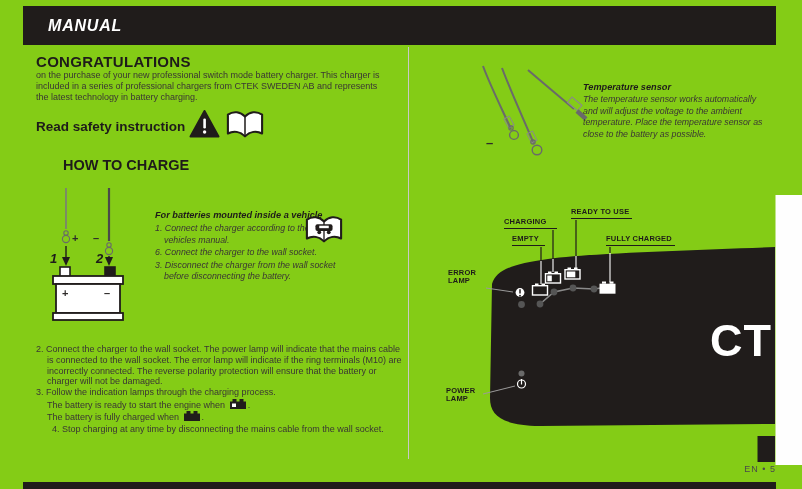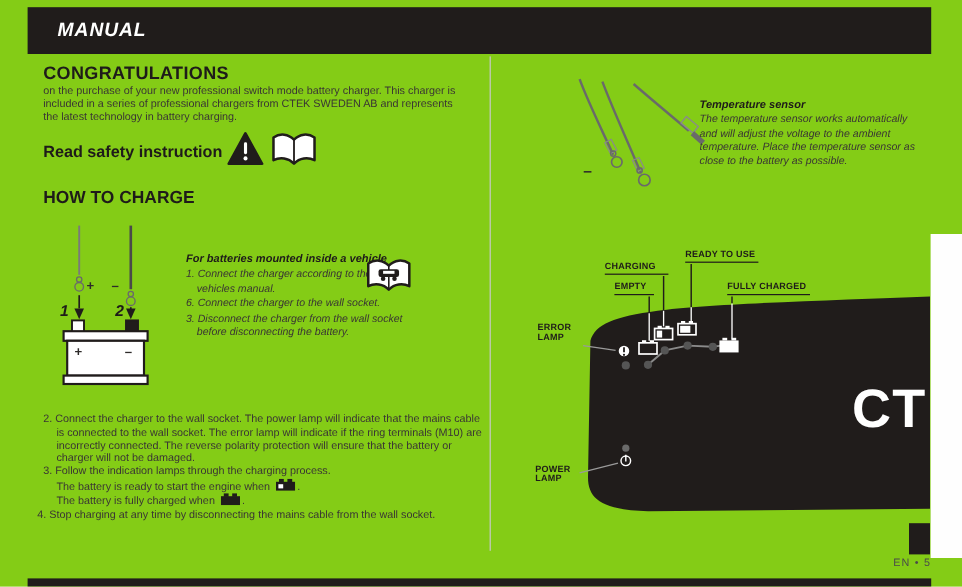--- a/index.html
+++ b/index.html
@@ -2,21 +2,21 @@
 <html><head>
 <meta charset="utf-8">
 <style>
   html,body{margin:0;padding:0;background:#fff;}
   .page{position:relative;width:802px;height:489px;background:#84cc16;overflow:hidden;
         font-family:"Liberation Sans","DejaVu Sans",sans-serif;color:#2e2b2a;}
   .abs{position:absolute;}
   .bar{background:#201c1b;}
   .hdr-title{color:#fff;font-weight:bold;font-style:italic;font-size:16px;letter-spacing:.8px;}
   .h1{font-weight:bold;font-size:15px;letter-spacing:.3px;color:#1e1b1a;text-align:center;}
-  .h2{font-weight:bold;font-size:14.5px;color:#1e1b1a;}
+  .h2{font-weight:bold;font-size:14.5px;color:#1e1b1a;margin-left:27px;}
   .h3{font-weight:bold;font-size:13.5px;color:#1e1b1a;}
   .body-txt{font-size:9px;line-height:1.22;color:#3a3634;}
   .step{font-size:9px;line-height:1.2;color:#3a3634;}
   .hang{padding-left:11px;text-indent:-11px;}
   .small-it{font-size:8.8px;font-style:italic;line-height:1.32;color:#3a3634;}
   .box-title{font-size:9.2px;font-weight:bold;font-style:italic;color:#1e1b1a;}
   .lbl{font-size:7.5px;font-weight:bold;letter-spacing:.2px;color:#1e1b1a;line-height:1.1;}
   .underl{border-bottom:1.5px solid #1e1b1a;padding-bottom:1.5px;}
   .right-lbl{}
   .divider{background:#c9c9c9;}
@@ -110,21 +110,21 @@
   </div>
   <div class="abs step" style="left:47px;top:411px;">
     <span>The battery is fully charged when</span>
     <svg class="batt-inline" width="16" height="10" viewBox="0 0 16 10">
       <rect x="0" y="2.5" width="16" height="7.5" fill="#201c1b"></rect>
       <rect x="2.5" y="0" width="4" height="3" fill="#201c1b"></rect>
       <rect x="9.5" y="0" width="4" height="3" fill="#201c1b"></rect>
     </svg><span>.</span>
   </div>
 
-  <div class="abs step" style="left:31px;top:424px;">4. Stop charging at any time by disconnecting the mains cable from the wall socket.</div>
+  <div class="abs step" style="left:52px;top:424px;">4. Stop charging at any time by disconnecting the mains cable from the wall socket.</div>
 
   <svg class="abs" style="left:460px;top:55px;" width="135" height="112" viewBox="460 55 135 112">
     <path d="M483 66 C490 85, 501 107, 511 129" fill="none" stroke="#6a6a6a" stroke-width="2"></path>
     <rect x="504" y="119" width="10" height="6" transform="rotate(62 509 122)" fill="none" stroke="#8a8a8a" stroke-width="1"></rect>
     <circle cx="514" cy="135" r="4.4" fill="none" stroke="#6a6a6a" stroke-width="1.4"></circle>
     <circle cx="511" cy="128" r="2.2" fill="none" stroke="#6a6a6a" stroke-width="1.2"></circle>
     <path d="M502 68 C511 92, 524 120, 534 144" fill="none" stroke="#6a6a6a" stroke-width="2"></path>
     <rect x="527" y="134" width="10" height="6" transform="rotate(64 532 137)" fill="none" stroke="#8a8a8a" stroke-width="1"></rect>
     <circle cx="537" cy="150" r="4.8" fill="none" stroke="#6a6a6a" stroke-width="1.4"></circle>
     <circle cx="533" cy="142" r="2.2" fill="none" stroke="#6a6a6a" stroke-width="1.2"></circle>

